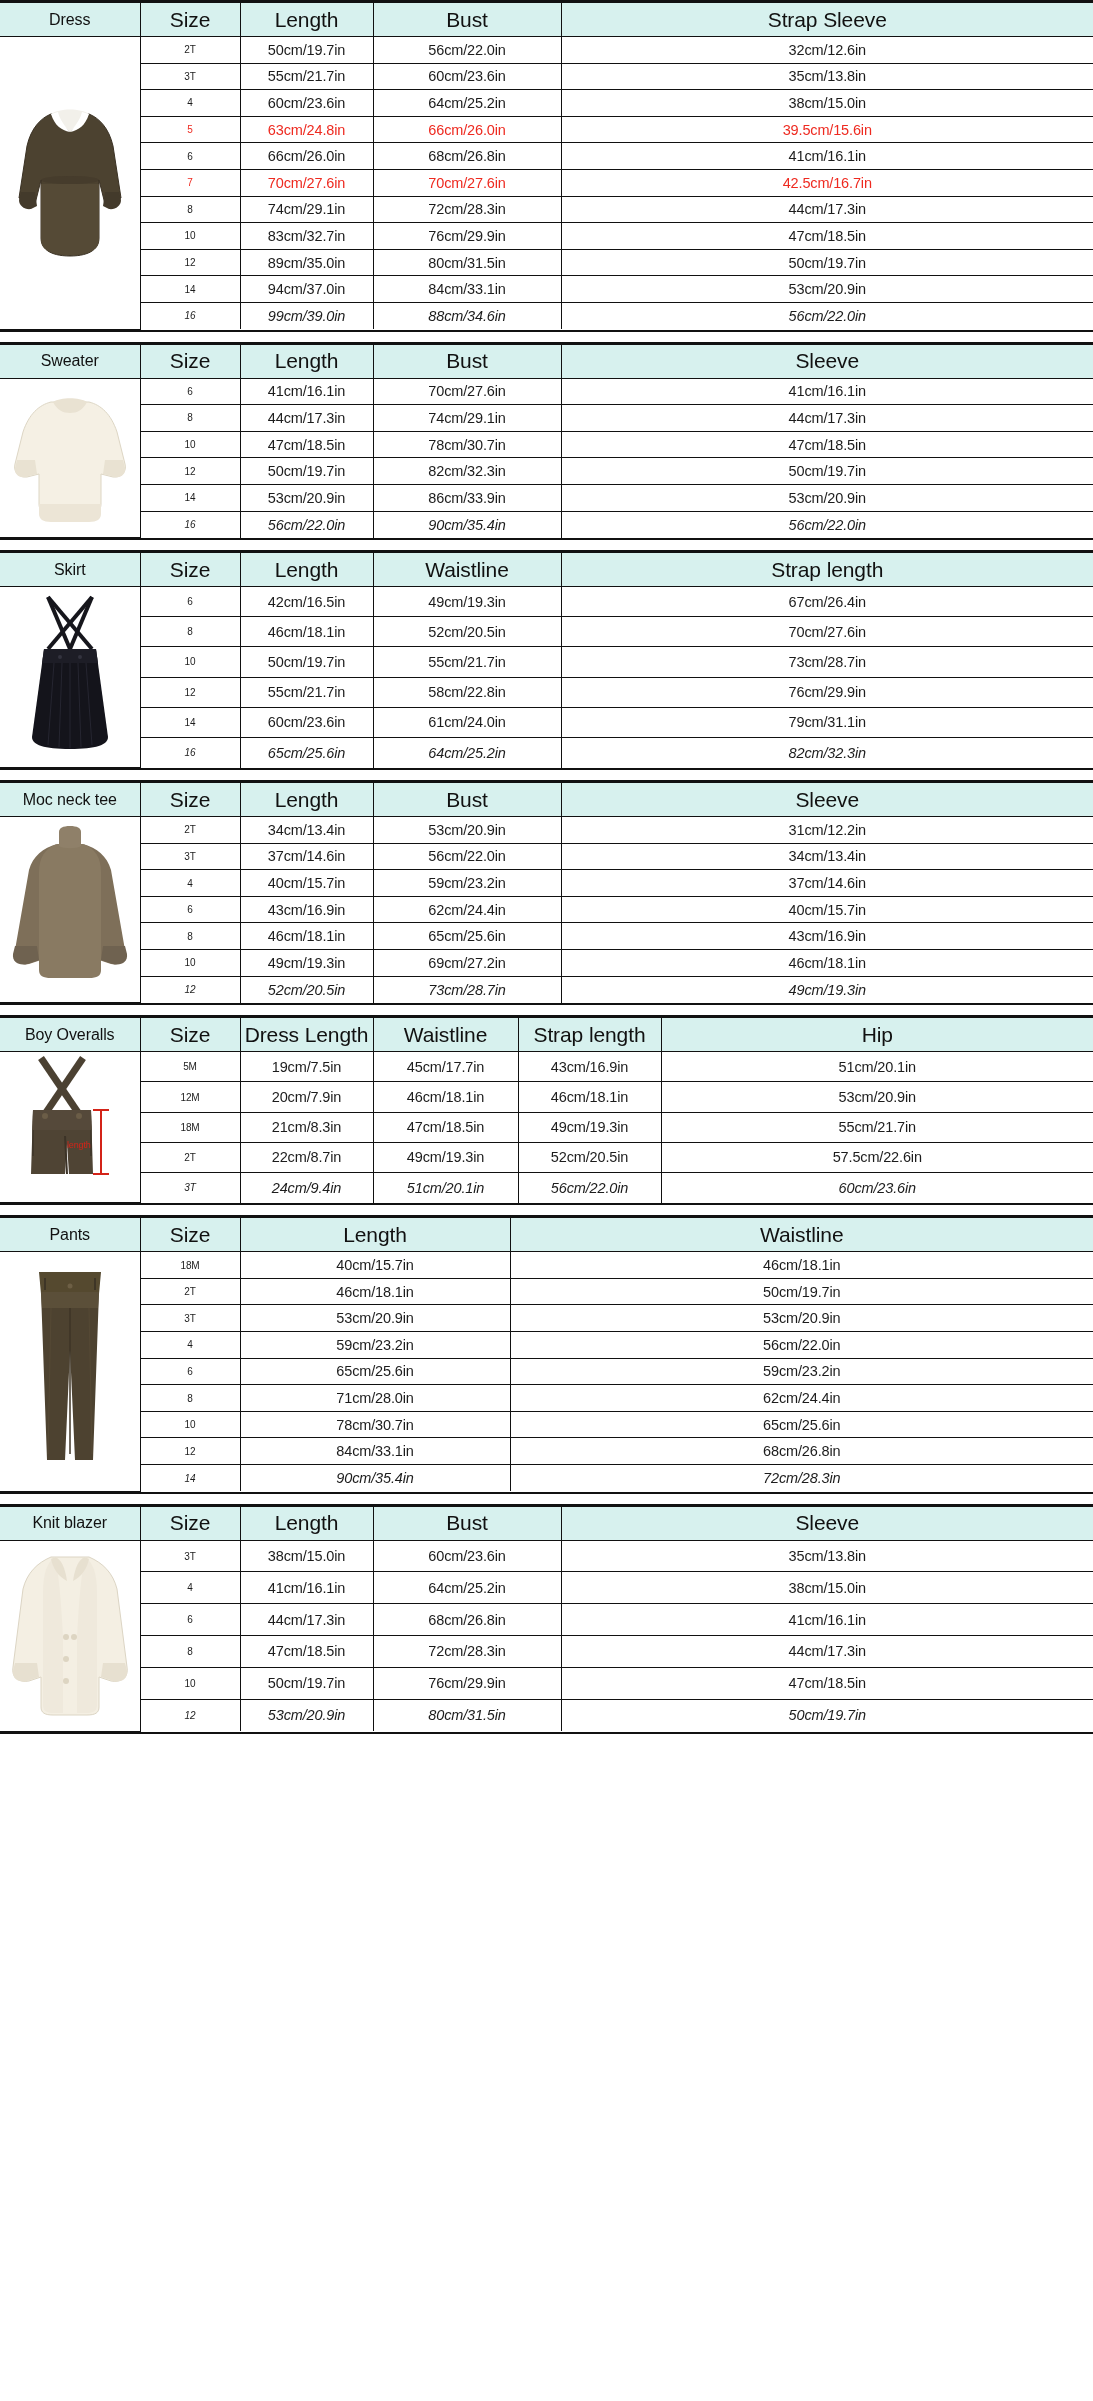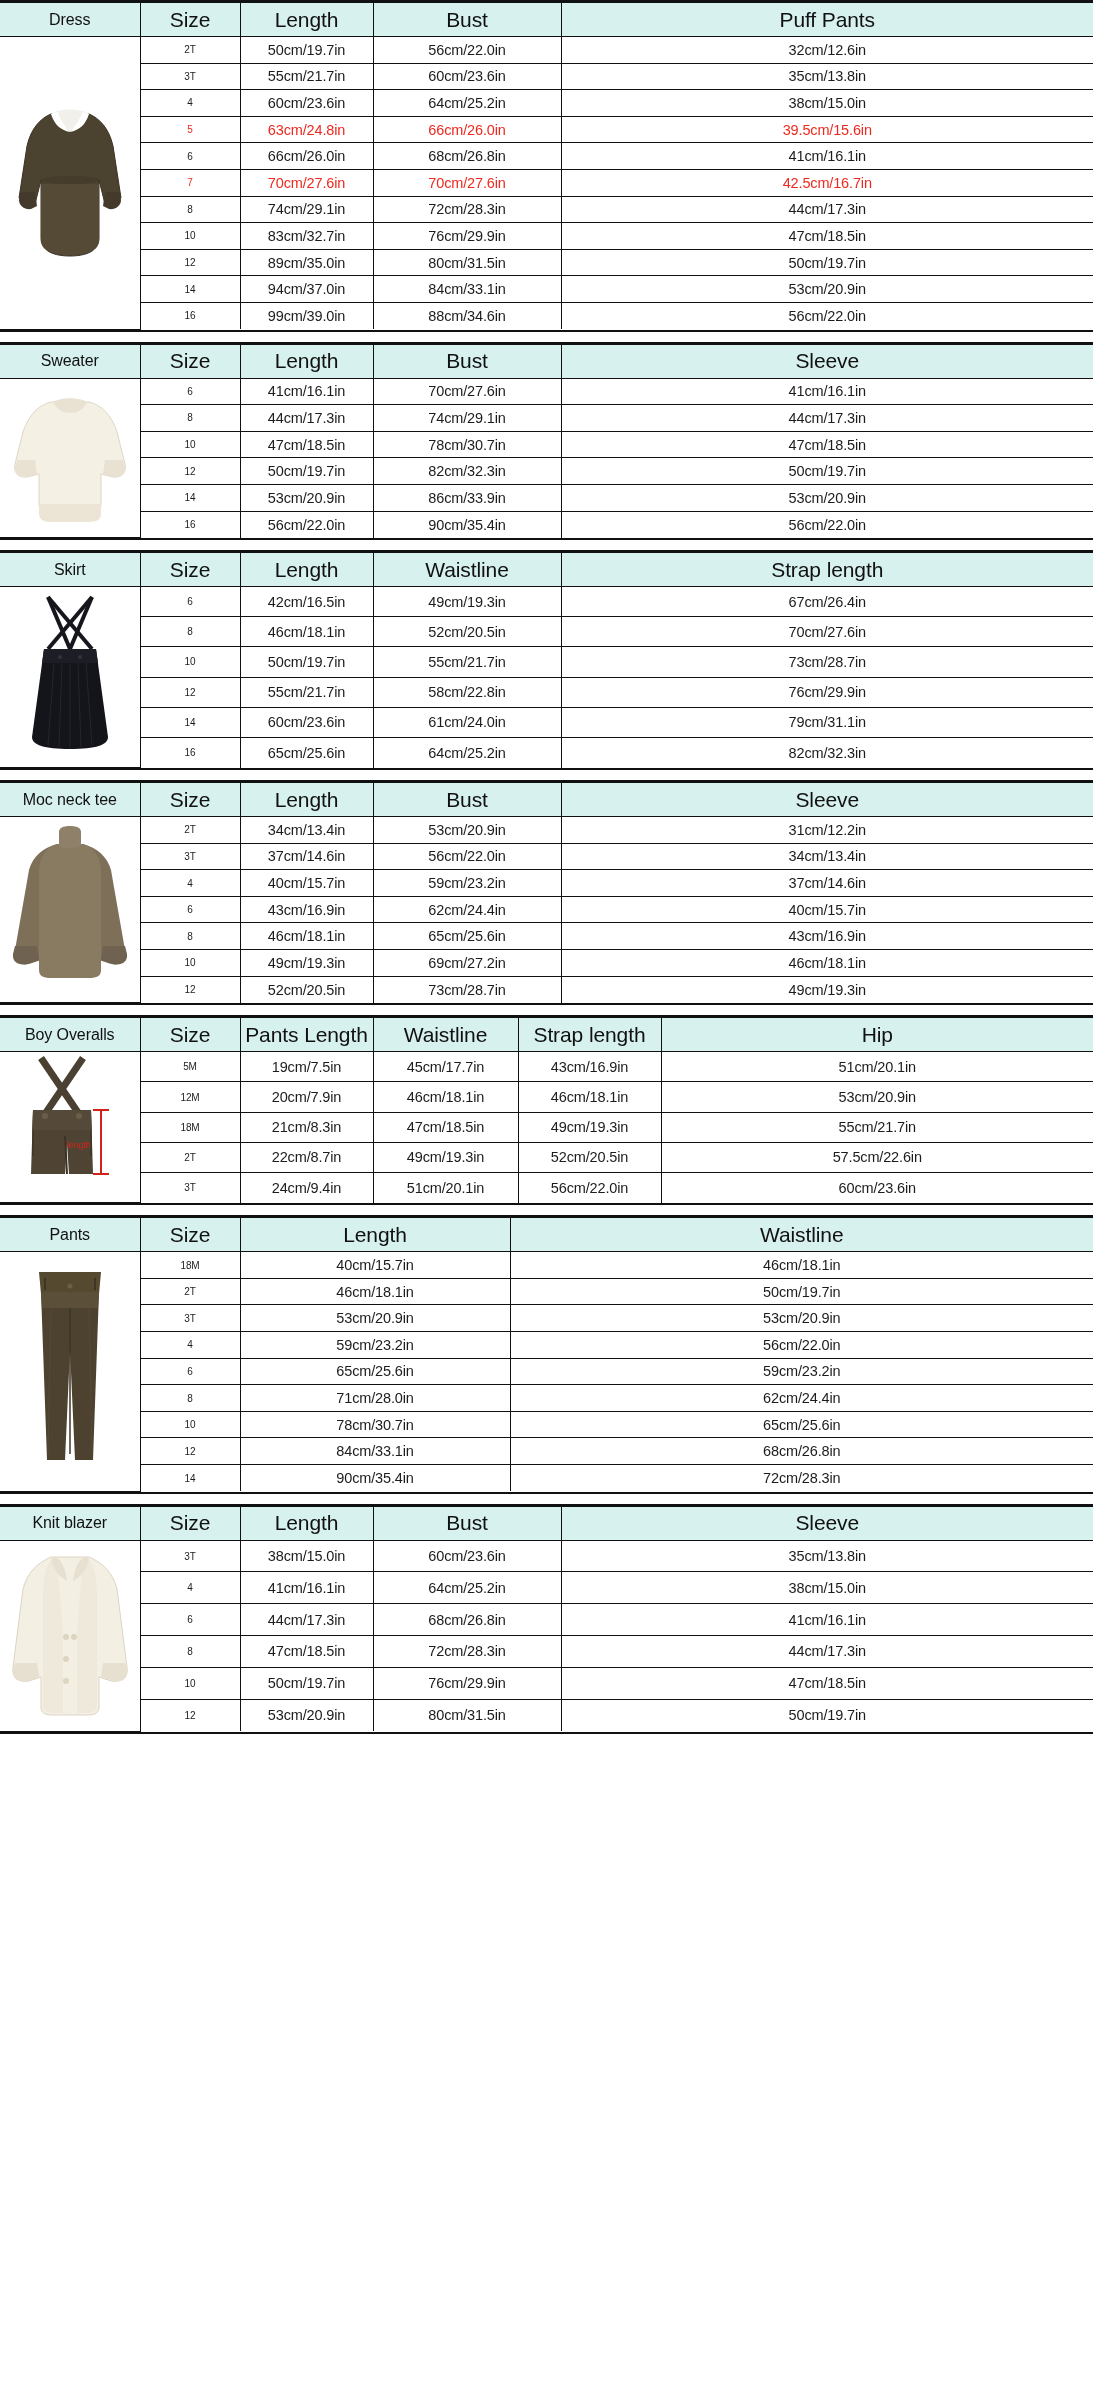--- a/index.html
+++ b/index.html
@@ -58,21 +58,21 @@
     border-top: none;
     border-bottom: 1px solid #111111;
   }
   thead tr th.cat-head {
     font-size: 16px;
   }
 
   
   table.size-table tr > *:first-child { border-left: none; }
   table.size-table tr > *:last-child  { border-right: none; }
-  table.size-table tbody tr:last-child > * { border-bottom: none; }
+  table.size-table tbody tr:last-child > * { border-bottom: none; font-style: italic; }
 
   tbody td {
     height: 26.6px;
     font-size: 14.5px;
     color: #1c1c1c;
     letter-spacing: -0.15px;
     background: #ffffff;
   }
   tbody td.size-col { font-size: 10px; }
 
@@ -130,21 +130,21 @@
           <col class="c-a">
           <col class="c-b">
           <col class="c-c">
         </colgroup>
         <thead>
           <tr>
             <th class="cat-head">Dress</th>
             <th>Size</th>
             <th>Length</th>
             <th>Bust</th>
-            <th>Puff Pants</th>
+            <th>Strap Sleeve</th>
           </tr>
         </thead>
         <tbody>
           <tr class="">
             <td class="img-cell" rowspan="11">
               <div class="img-wrap">
     <svg class="garment" width="118" height="190" viewBox="0 0 118 190">
       <g>
         <path d="M40 26 C30 30 20 40 16 58 L8 110 L24 116 L30 92 L30 150 C30 160 38 168 59 168 C80 168 88 160 88 150 L88 92 L94 116 L110 110 L102 58 C98 40 88 30 78 26 Z" fill="#4c4230"></path>
         <path d="M40 26 C30 30 20 40 16 58 L8 110 L24 116 L30 92 L30 150 C30 160 38 168 59 168 C80 168 88 160 88 150 L88 92 L94 116 L110 110 L102 58 C98 40 88 30 78 26 Z" fill="none" stroke="#3a3124" stroke-width="1"></path>
@@ -470,21 +470,21 @@
           <col class="o-size">
           <col class="o-a">
           <col class="o-b">
           <col class="o-c">
           <col class="o-d">
         </colgroup>
         <thead>
           <tr>
             <th class="cat-head">Boy Overalls</th>
             <th>Size</th>
-            <th>Pants Length</th>
+            <th>Dress Length</th>
             <th>Waistline</th>
             <th>Strap length</th>
             <th>Hip</th>
           </tr>
         </thead>
         <tbody>
           <tr class="">
             <td class="img-cell" rowspan="5">
               <div class="img-wrap">
     <svg class="garment" width="122" height="150" viewBox="0 0 122 150">

